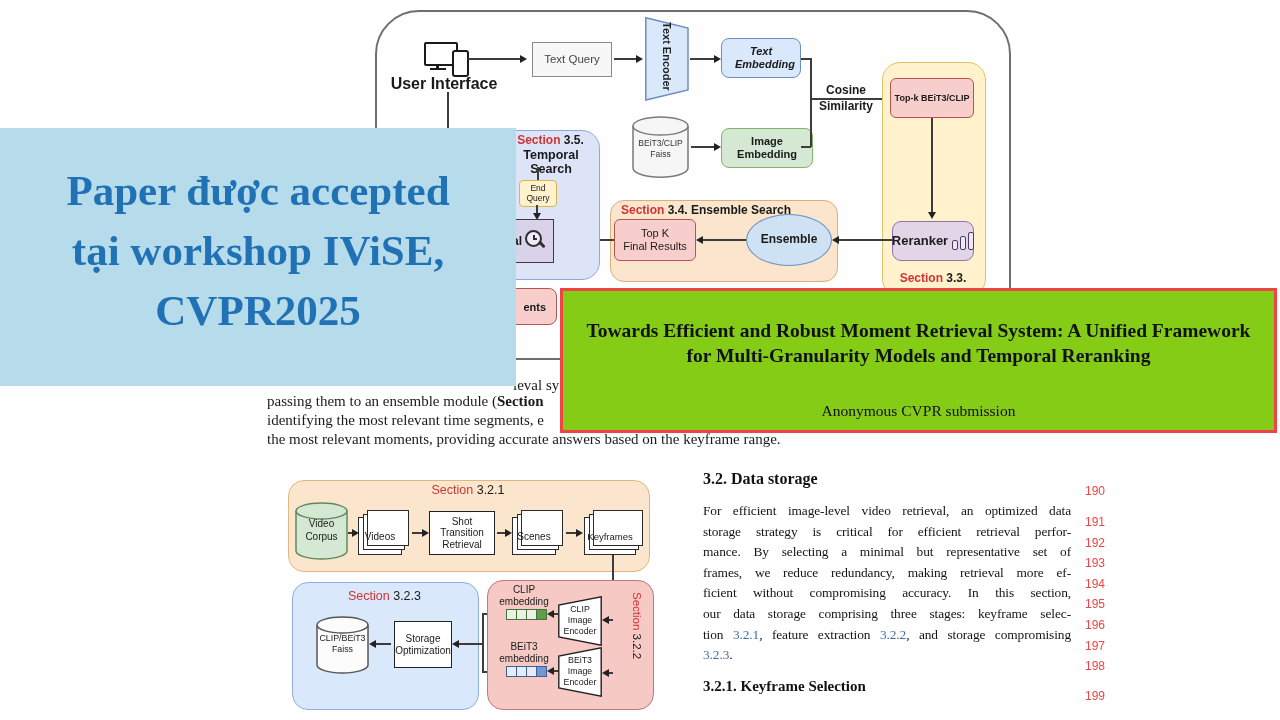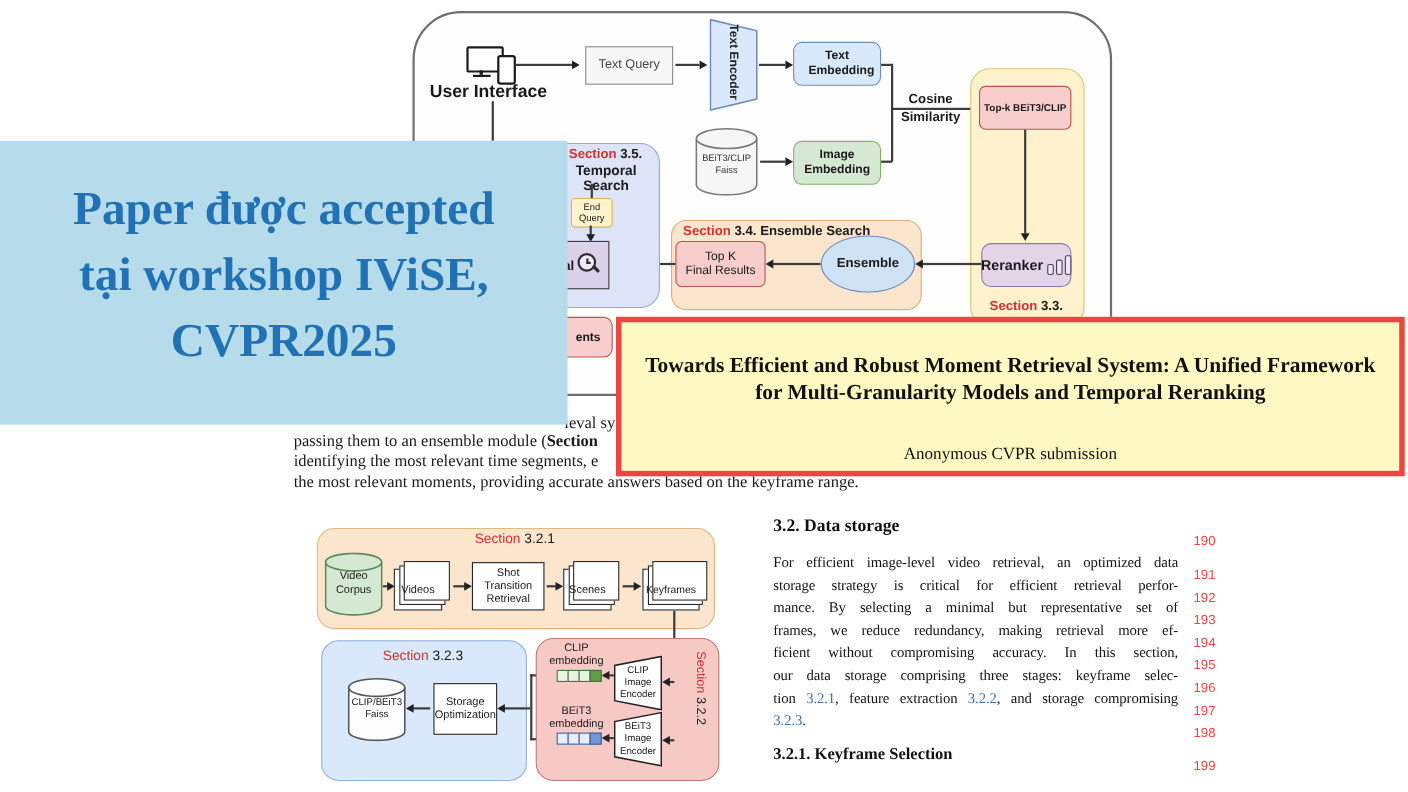--- a/index.html
+++ b/index.html
@@ -59,35 +59,35 @@
   <div class="ah ah-r" style="left:636px;top:55px;"></div>
 
   <svg class="abs" style="left:645px;top:17px;" width="44" height="84">
     <polygon points="0.8,0.8 43,11 43,73 0.8,83" fill="#dae8fc" stroke="#6c8ebf" stroke-width="1.5"></polygon>
   </svg>
   <div class="abs vtext" style="left:652px;top:22px;height:74px;width:30px;font-weight:bold;font-size:11px;display:flex;align-items:center;color:#222;">Text Encoder</div>
   <div class="hl" style="left:690px;top:58px;width:24px;"></div>
   <div class="ah ah-r" style="left:714px;top:55px;"></div>
 
   <div class="node blue ctr" style="left:721px;top:38px;width:80px;height:40px;">
-    <span style="width:52px;">Text Embedding</span>
+    <span style="width:52px;font-style:italic;">Text Embedding</span>
   </div>
 
   <svg class="abs" style="left:632px;top:116px;" width="57" height="62">
     <path d="M1,10 L1,52 A27,9 0 0 0 56,52 L56,10" fill="#f6f6f6" stroke="#7a7a7a" stroke-width="1.5"></path>
     <ellipse cx="28.5" cy="10" rx="27.5" ry="9" fill="#f6f6f6" stroke="#7a7a7a" stroke-width="1.5"></ellipse>
   </svg>
   <div class="abs" style="left:633px;top:138px;width:55px;text-align:center;font-size:8.5px;color:#333;line-height:1.25;">
     <div>BEiT3/CLIP</div>
     <div>Faiss</div>
   </div>
   <div class="hl" style="left:691px;top:146px;width:23px;"></div>
   <div class="ah ah-r" style="left:714px;top:143px;"></div>
 
-  <div class="node green ctr" style="left:721px;top:128px;width:80px;height:40px;">
+  <div class="node green ctr" style="left:721px;top:128px;width:92px;height:40px;">
     <span style="width:62px;">Image Embedding</span>
   </div>
 
   <div class="hl" style="left:801px;top:58px;width:10px;"></div>
   <div class="hl" style="left:801px;top:146px;width:10px;"></div>
   <div class="vl" style="left:810px;top:58px;height:89px;"></div>
   <div class="hl" style="left:810px;top:98px;width:74px;"></div>
   <div class="ah ah-r" style="left:883px;top:95px;"></div>
   <div class="abs" style="left:806px;top:83px;width:80px;text-align:center;font-weight:bold;font-size:12px;">
     <div>Cosine</div>
@@ -171,21 +171,21 @@
   <div class="abs serif" style="left:267px;top:431px;font-size:15px;white-space:nowrap;">the most relevant moments, providing accurate answers based on the keyframe range.</div>
 
   <div class="abs" style="left:0;top:128px;width:516px;height:258px;background:#b6dcec;z-index:10;">
     <div class="serif" style="padding-top:33px;text-align:center;font-weight:bold;font-size:43px;line-height:60px;color:#2171b5;">
       <div>Paper được accepted</div>
       <div>tại workshop IViSE,</div>
       <div>CVPR2025</div>
     </div>
   </div>
 
-  <div class="abs" style="left:560px;top:288px;width:717px;height:145px;background:#fef9c3;border:5px solid #ef4444;box-sizing:border-box;z-index:11;">
+  <div class="abs" style="left:560px;top:288px;width:717px;height:145px;background:#84cc16;border:3px solid #ef4444;box-sizing:border-box;z-index:11;">
     <div class="serif" style="margin-top:27px;text-align:center;font-weight:bold;font-size:19.5px;line-height:25px;color:#111;">
       <div>Towards Efficient and Robust Moment Retrieval System: A Unified Framework</div>
       <div>for Multi-Granularity Models and Temporal Reranking</div>
     </div>
     <div class="serif" style="margin-top:34px;text-align:center;font-size:15.5px;color:#111;">Anonymous CVPR submission</div>
   </div>
 
   <div class="abs" style="left:288px;top:480px;width:360px;height:90px;background:#fce5cd;border:1.5px solid #e0b882;border-radius:16px;"></div>
   <div class="abs" style="left:288px;top:483px;width:360px;text-align:center;font-size:12.5px;">
     <span class="secred">Section</span>

